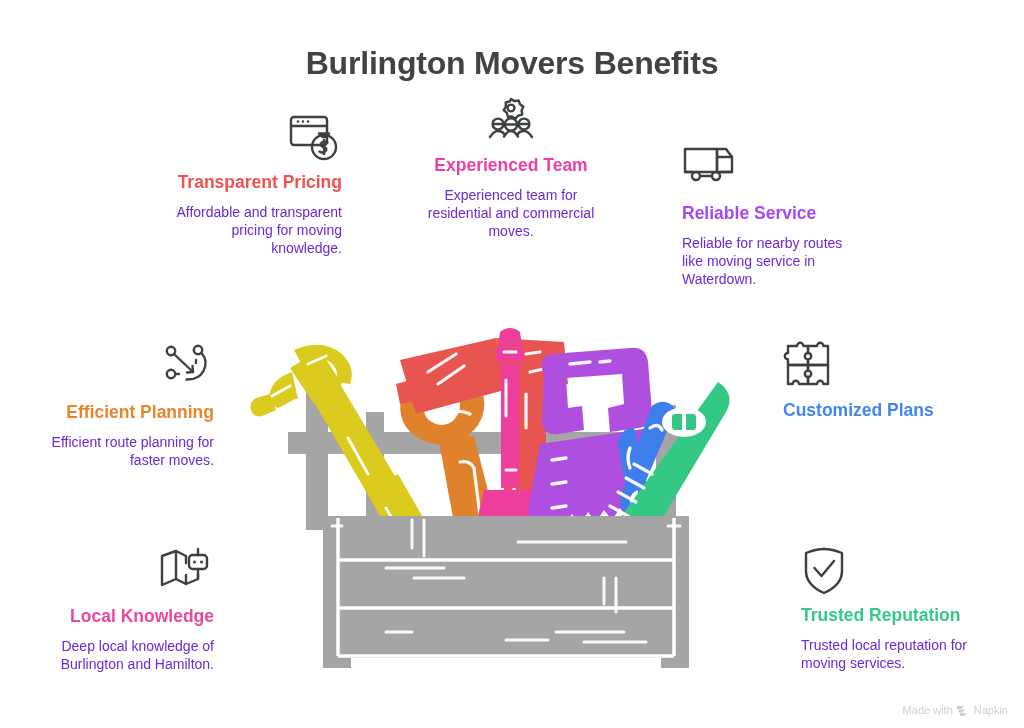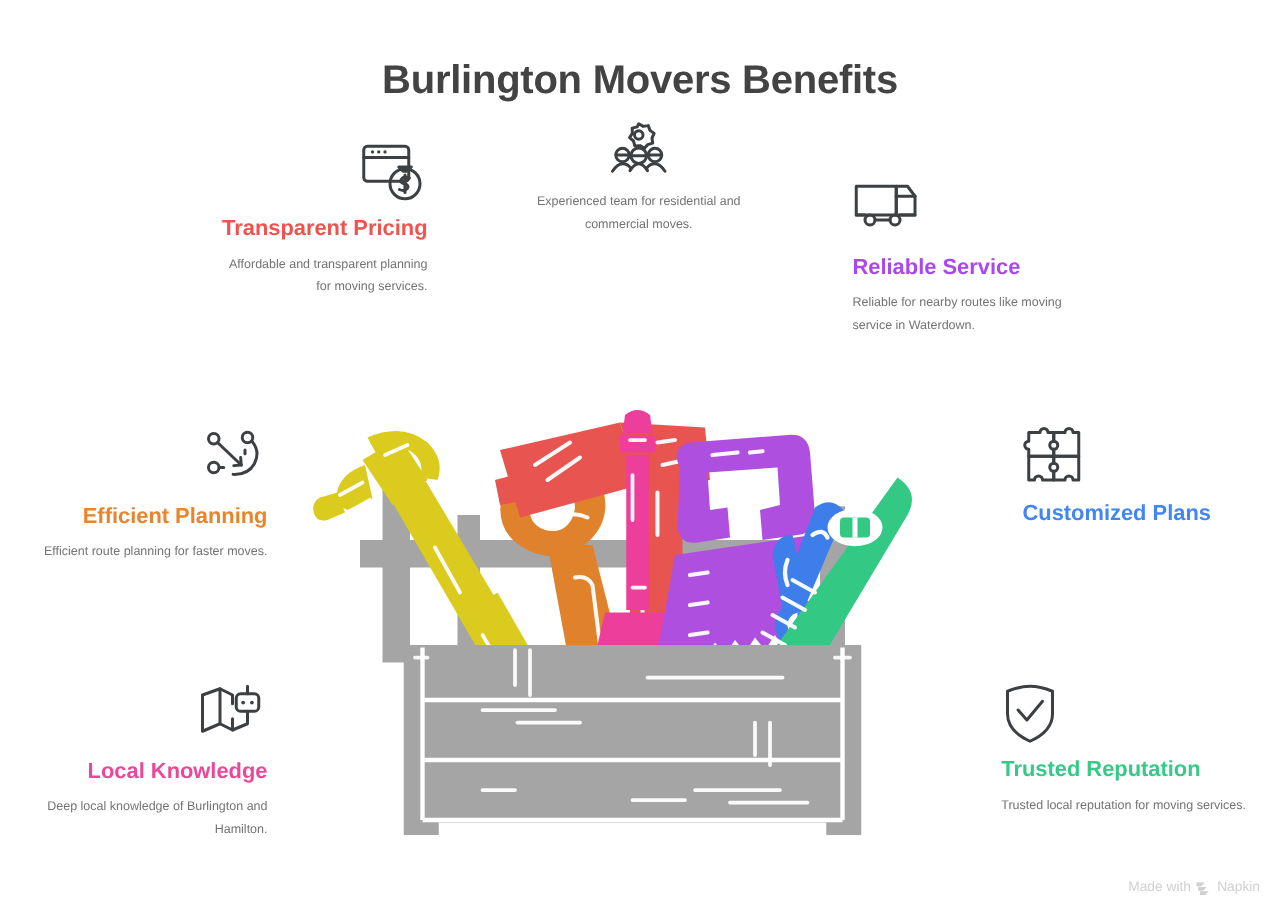--- a/index.html
+++ b/index.html
@@ -40,39 +40,39 @@
   .benefit .icon-wrap svg {
     display: block;
   }
   .benefit .b-title {
     font-size: 17.5px;
     font-weight: bold;
     line-height: 24px;
     margin-bottom: 9px;
   }
   .benefit .b-desc {
-    font-size: 10px;
+    font-size: 14px;
     line-height: 18px;
-    color: #737373;
+    color: #6d28d9;
   }
 
   .align-right { text-align: right; }
   .align-left  { text-align: left; }
   .align-center{ text-align: center; }
   .align-right .icon-wrap svg  { margin-left: auto; margin-right: 0; }
   .align-left  .icon-wrap svg  { margin-left: 0; margin-right: auto; }
   .align-center .icon-wrap svg { margin-left: auto; margin-right: auto; }
 
   
   #b-transparent-pricing { left: 170px;  top: 112px; width: 172px; }
   #b-experienced-team    { left: 420px;  top: 95px;  width: 182px; }
   #b-reliable-service    { left: 682px;  top: 143px; width: 185px; }
   #b-efficient-planning  { left: 15px;   top: 342px; width: 199px; }
   #b-local-knowledge     { left: 15px;   top: 546px; width: 199px; }
-  #b-customized-plans    { left: 818px;  top: 340px; width: 205px; }
+  #b-customized-plans    { left: 783px;  top: 340px; width: 205px; }
   #b-trusted-reputation  { left: 801px;  top: 545px; width: 205px; }
 
   
   #toolbox-illustration {
     position: absolute;
     left: 248px;
     top: 320px;
     width: 500px;
     height: 360px;
   }
@@ -105,39 +105,40 @@
       <circle cx="12" cy="9.5" r="1.3" fill="#3c4043" stroke="none"></circle>
       <circle cx="17" cy="9.5" r="1.3" fill="#3c4043" stroke="none"></circle>
       <circle cx="22" cy="9.5" r="1.3" fill="#3c4043" stroke="none"></circle>
       <circle cx="38" cy="35" r="12"></circle>
       <path d="M33 21.5 L36.5 25 L39.5 25 L43 21.5 Z"></path>
       <path d="M41.5 30.5 q-4.5 -2 -6.5 1 q-1.5 2.5 2.5 3.5 q4 1 2.5 3.6 q-2 3 -6.5 1"></path>
       <line x1="38" y1="28" x2="38" y2="42"></line>
     </svg>
   </span>
   <div class="b-title" style="color: rgb(239, 83, 80);">Transparent Pricing</div>
-  <div class="b-desc">Affordable and transparent planning for moving services.</div>
+  <div class="b-desc">Affordable and transparent pricing for moving knowledge.</div>
 </div>
 
 <div class="benefit align-center" id="b-experienced-team">
   <span class="icon-wrap">
     <svg width="52" height="52" viewBox="0 0 52 52" fill="none" stroke="#3c4043" stroke-width="2.4" stroke-linecap="round" stroke-linejoin="round">
       <path d="M26 4 l3.6 2.1 4-0.6 1.4 3.8 3.3 2.4 -1.7 3.7 0.6 4.1 -4 1.2 -2.8 3 -3.4 -2.2 -4.1 0.3 -1.1 -4 -3.1 -2.7 2.2 -3.5 -0.2 -4.1 4.1 -1 z"></path>
       <circle cx="26" cy="13" r="3.4"></circle>
       <circle cx="13" cy="29" r="5.4"></circle>
       <circle cx="26" cy="29.5" r="6.2"></circle>
       <circle cx="39" cy="29" r="5.4"></circle>
       <line x1="8.2" y1="29" x2="17.8" y2="29"></line>
       <line x1="34.2" y1="29" x2="43.8" y2="29"></line>
       <line x1="20" y1="29.5" x2="32" y2="29.5"></line>
       <path d="M5 42 q4 -6 8 -6 q4.5 0 6.5 3.5"></path>
       <path d="M19 41.5 q3.5 -5.5 7 -5.5 q3.5 0 7 5.5"></path>
       <path d="M32.5 39.5 q2 -3.5 6.5 -3.5 q4 0 8 6"></path>
     </svg>
   </span>
+  <div class="b-title" style="color: rgb(240, 62, 168);">Experienced Team</div>
   <div class="b-desc">Experienced team for residential and commercial moves.</div>
 </div>
 
 <div class="benefit align-left" id="b-reliable-service">
   <span class="icon-wrap">
     <svg width="58" height="44" viewBox="0 0 58 44" fill="none" stroke="#3c4043" stroke-width="2.4" stroke-linecap="round" stroke-linejoin="round">
       <path d="M3 6 h32 v23 h-32 z"></path>
       <path d="M35 6 h9 l6 8 v15 h-15 z"></path>
       <line x1="35" y1="14" x2="50" y2="14"></line>
       <circle cx="14" cy="33" r="4"></circle>

